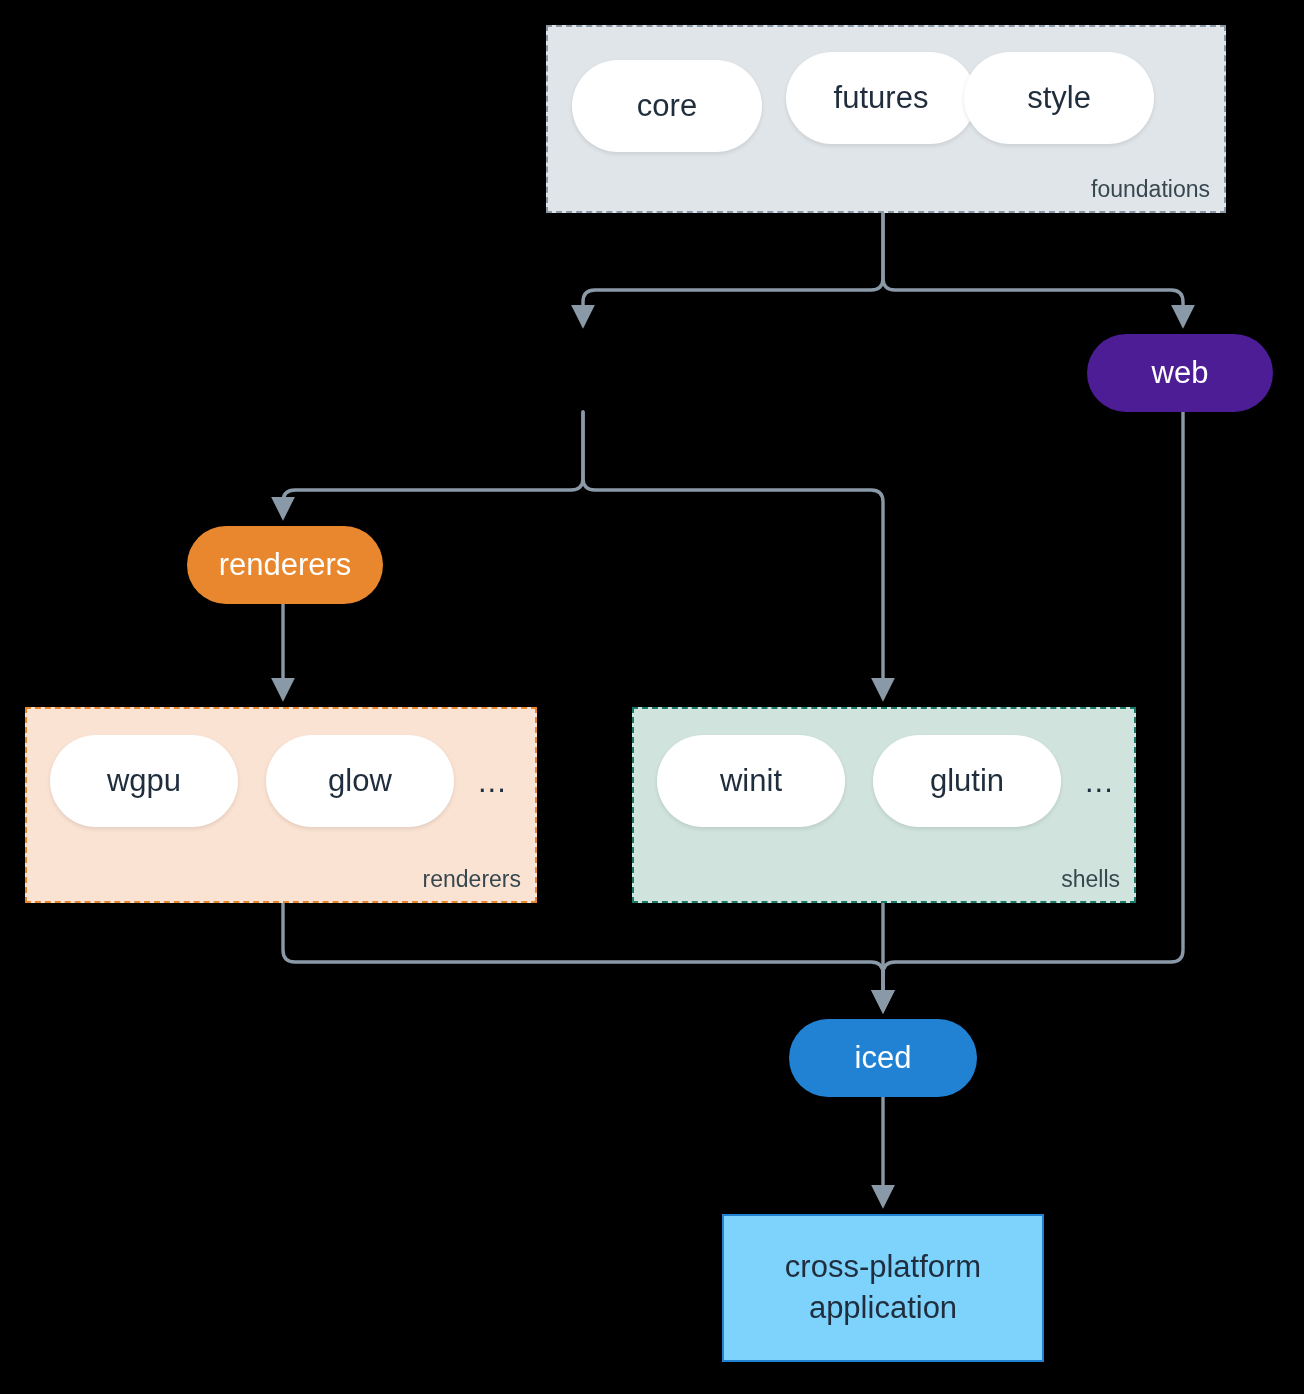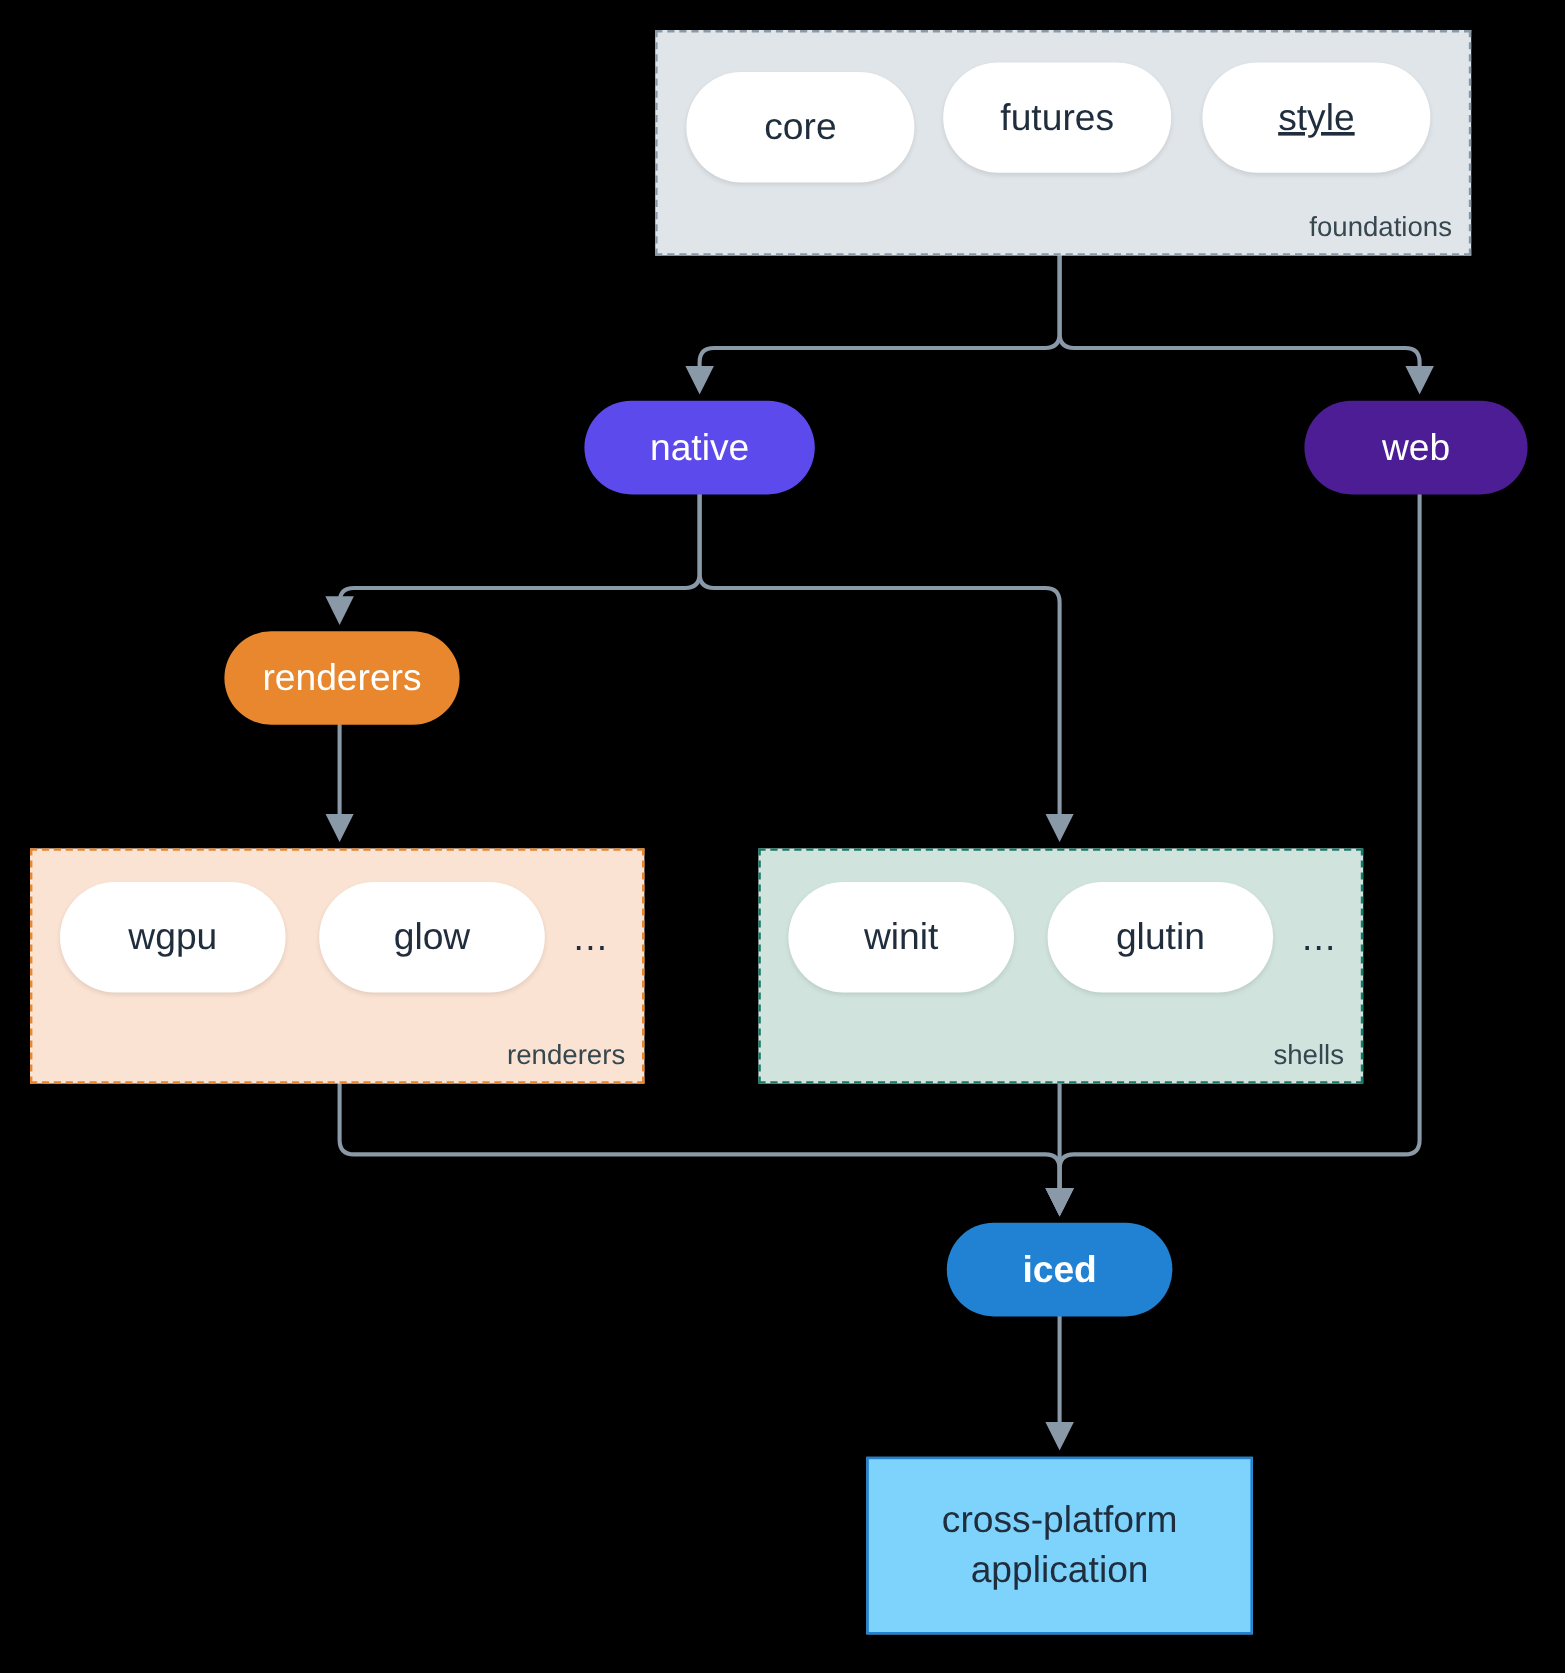--- a/index.html
+++ b/index.html
@@ -85,33 +85,33 @@
   }
   #cluster-foundations { left: 546px; top: 25px;  width: 680px; height: 188px;
       background: #E0E5E9; border-color: #8A99A8; }
   #cluster-renderers   { left: 25px;  top: 707px; width: 512px; height: 196px;
       background: #FBE3D3; border-color: #E8872E; }
   #cluster-shells      { left: 632px; top: 707px; width: 504px; height: 196px;
       background: #D0E3DD; border-color: #1A7A6A; }
 
   #pill-core    { left: 572px; top: 60px;  width: 190px; height: 92px; }
   #pill-futures { left: 786px; top: 52px;  width: 190px; height: 92px; }
-  #pill-style   { left: 1002px;top: 52px;  width: 190px; height: 92px; text-decoration: underline; }
+  #pill-style   { left: 964px;top: 52px;  width: 190px; height: 92px; }
   #pill-wgpu    { left: 50px;  top: 735px; width: 188px; height: 92px; }
   #pill-glow    { left: 266px; top: 735px; width: 188px; height: 92px; }
   #pill-winit   { left: 657px; top: 735px; width: 188px; height: 92px; }
   #pill-glutin  { left: 873px; top: 735px; width: 188px; height: 92px; }
 
   #ellipsis-renderers { left: 478px; top: 766px; }
   #ellipsis-shells    { left: 1085px; top: 766px; }
 
   #node-native   { left: 487px;  top: 334px;  width: 192px; height: 78px;  background: #5D4AEC; }
   #node-web      { left: 1087px; top: 334px;  width: 186px; height: 78px;  background: #4c1d95; }
   #node-graphics { left: 187px;  top: 526px;  width: 196px; height: 78px;  background: #E8872E; }
-  #node-iced     { left: 789px;  top: 1019px; width: 188px; height: 78px;  background: #2182D4; font-weight: bold; }
+  #node-iced     { left: 789px;  top: 1019px; width: 188px; height: 78px;  background: #2182D4; }
 
   #box-app { left: 722px; top: 1214px; width: 322px; height: 148px;
       background: #7dd3fc; border-color: #2182D4; }
 </style>
 </head>
 <body>
 
 <div id="canvas">
 
   <svg class="edges" viewBox="0 0 1304 1394" xmlns="http://www.w3.org/2000/svg">
@@ -150,21 +150,20 @@
   <div class="pill" id="pill-style">style</div>
 
   <div class="pill" id="pill-wgpu">wgpu</div>
   <div class="pill" id="pill-glow">glow</div>
   <div class="ellipsis" id="ellipsis-renderers">...</div>
 
   <div class="pill" id="pill-winit">winit</div>
   <div class="pill" id="pill-glutin">glutin</div>
   <div class="ellipsis" id="ellipsis-shells">...</div>
 
-  <div class="node" id="node-native">native</div>
   <div class="node" id="node-web">web</div>
   <div class="node" id="node-graphics">renderers</div>
   <div class="node" id="node-iced">iced</div>
 
   <div class="rectbox" id="box-app">
     <div>
       <span>cross-platform</span><br>
       <span>application</span>
     </div>
   </div>

